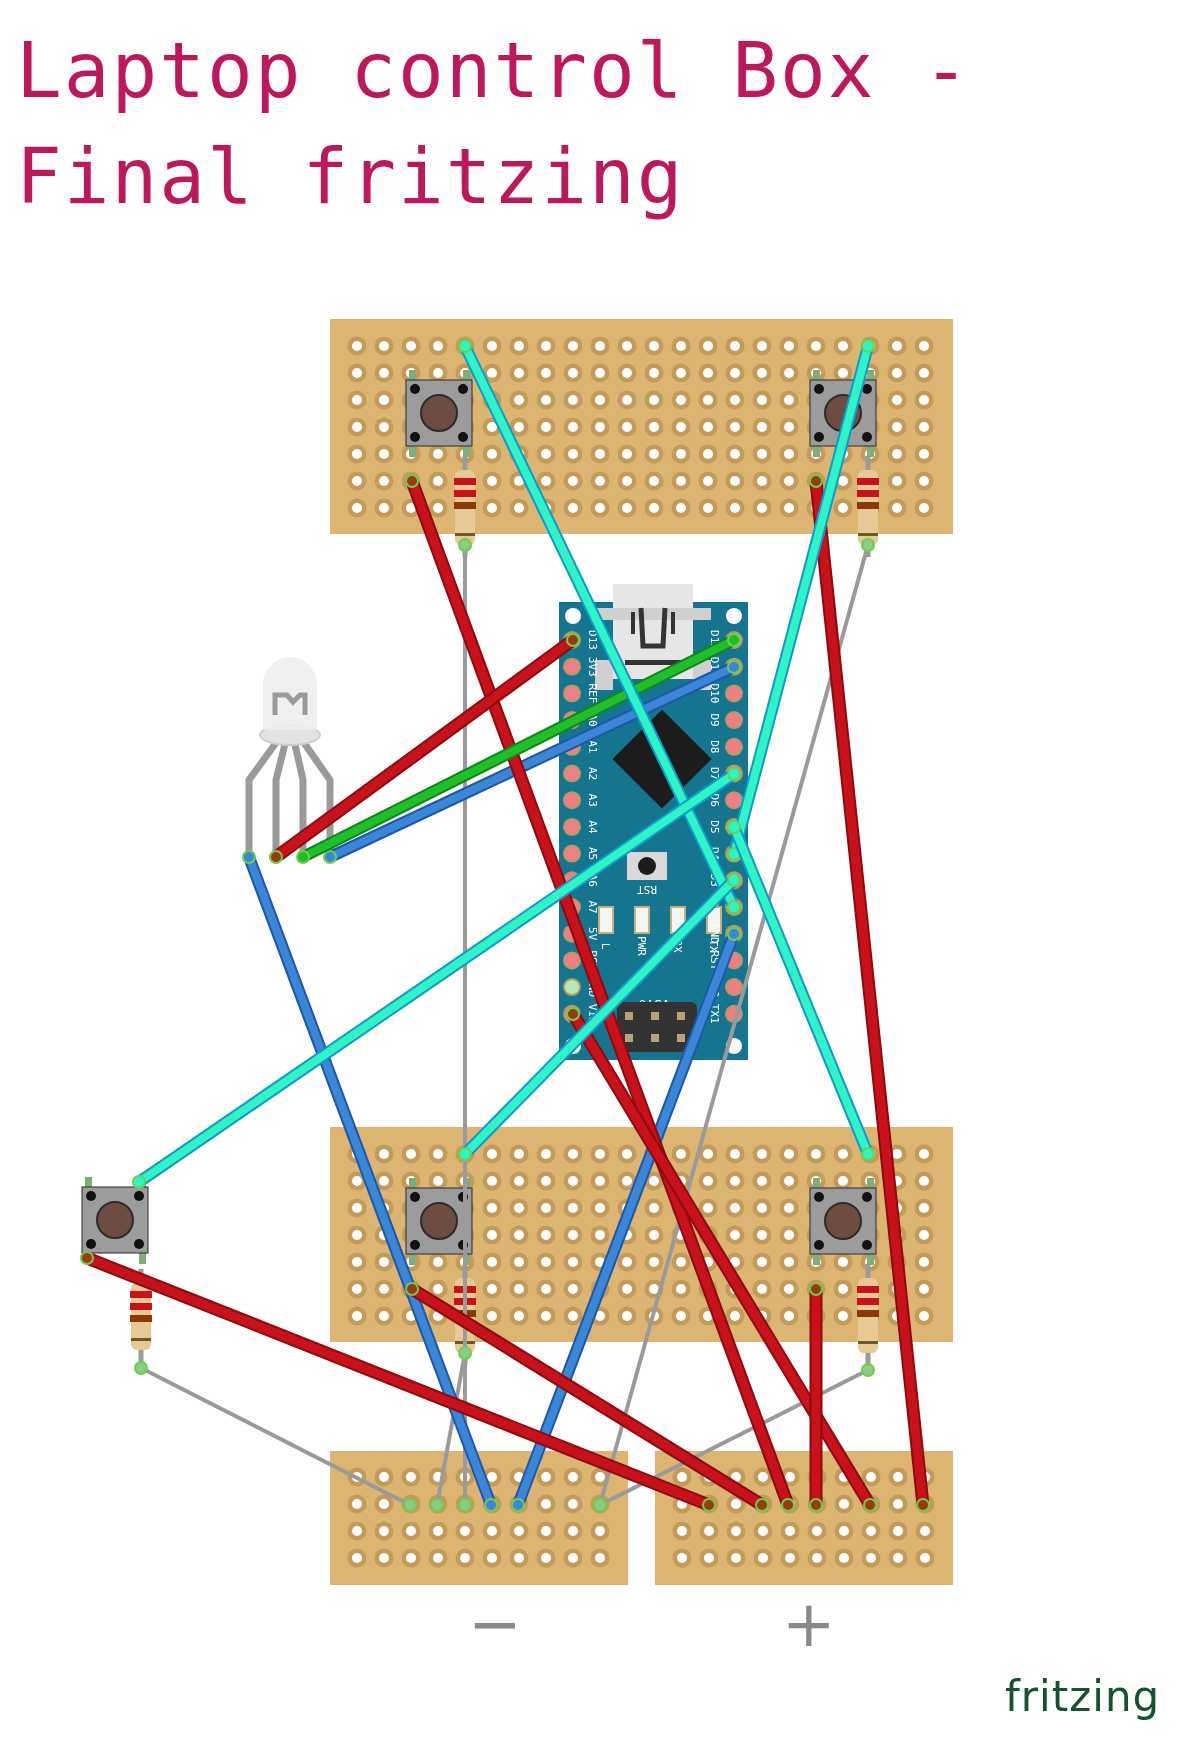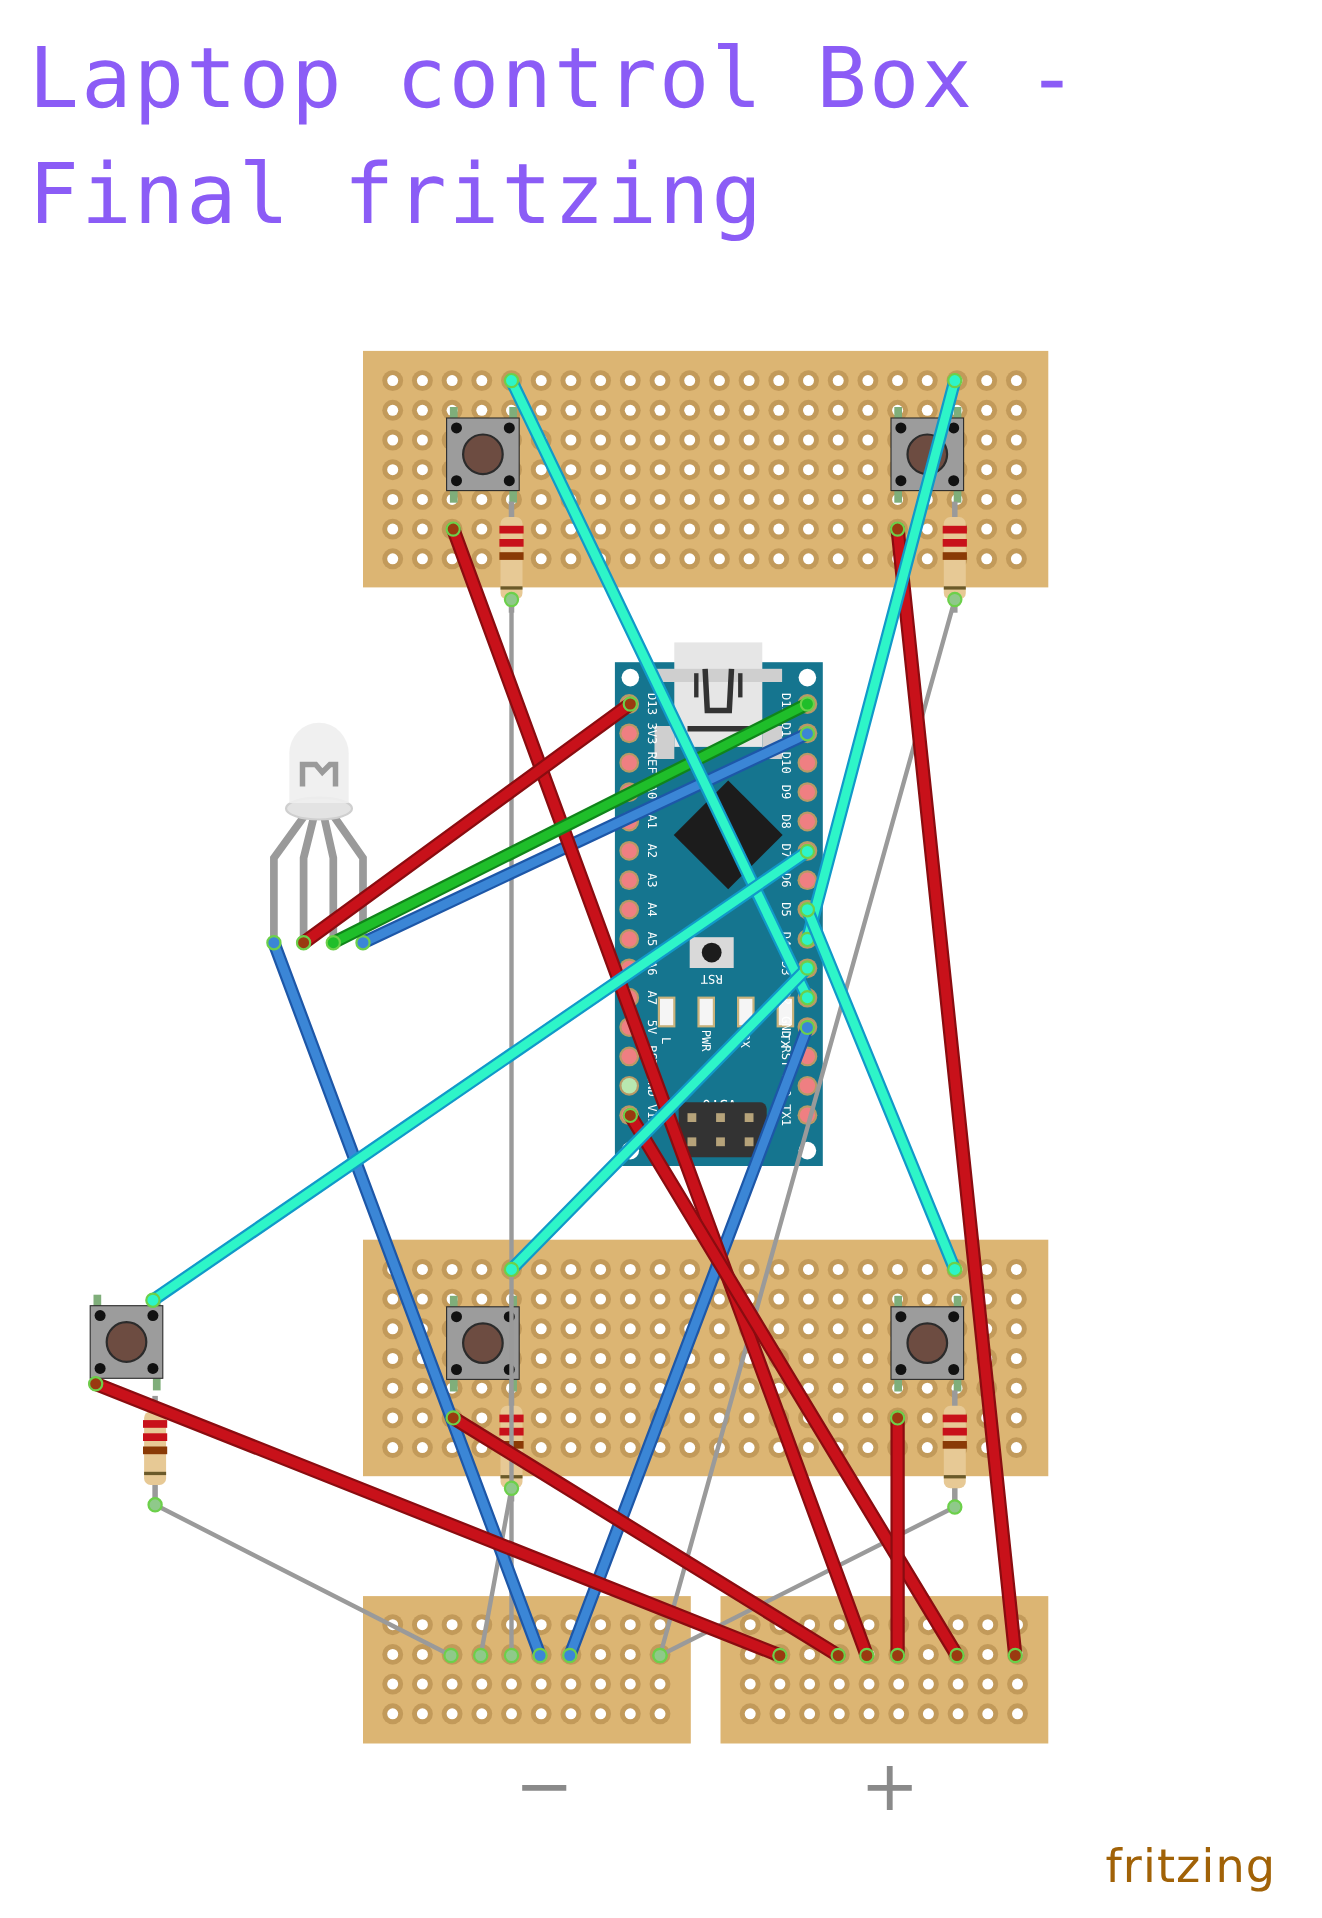--- a/index.html
+++ b/index.html
@@ -1,20 +1,20 @@
 <!DOCTYPE html>
 <html><head>
 <meta charset="utf-8">
 <style>
   html,body{margin:0;padding:0;background:#ffffff;}
   body{width:1202px;height:1744px;position:relative;overflow:hidden;font-family:"DejaVu Sans Mono","Liberation Mono",monospace;}
-  .title{position:absolute;left:26px;top:18px;color:#8b5cf6;font-family:"DejaVu Sans Mono","Liberation Mono",monospace;font-size:76px;line-height:106px;letter-spacing:2px;margin:0;font-weight:normal;}
+  .title{position:absolute;left:16px;top:18px;color:#be185d;font-family:"DejaVu Sans Mono","Liberation Mono",monospace;font-size:76px;line-height:106px;letter-spacing:2px;margin:0;font-weight:normal;}
   #canvas{position:absolute;left:0;top:0;}
   .rail-label{position:absolute;color:#8a8a8a;font-family:"DejaVu Sans","Liberation Sans",sans-serif;font-size:64px;line-height:64px;}
-  .logo{position:absolute;left:1005px;top:1672px;color:#a16207;font-family:"DejaVu Sans","Liberation Sans",sans-serif;font-size:42px;letter-spacing:1px;}
+  .logo{position:absolute;left:1005px;top:1672px;color:#14532d;font-family:"DejaVu Sans","Liberation Sans",sans-serif;font-size:42px;letter-spacing:1px;}
 </style>
 </head>
 <body>
 
 <svg id="canvas" width="1202" height="1744" viewBox="0 0 1202 1744" xmlns="http://www.w3.org/2000/svg">
   <g id="boards">
       <g>
         <rect x="330" y="319" width="623" height="215" fill="#dcb573"></rect>
         <circle cx="357" cy="346" r="9.5" fill="#c29a5a"></circle>
         <circle cx="357" cy="346" r="5" fill="#ffffff"></circle>

